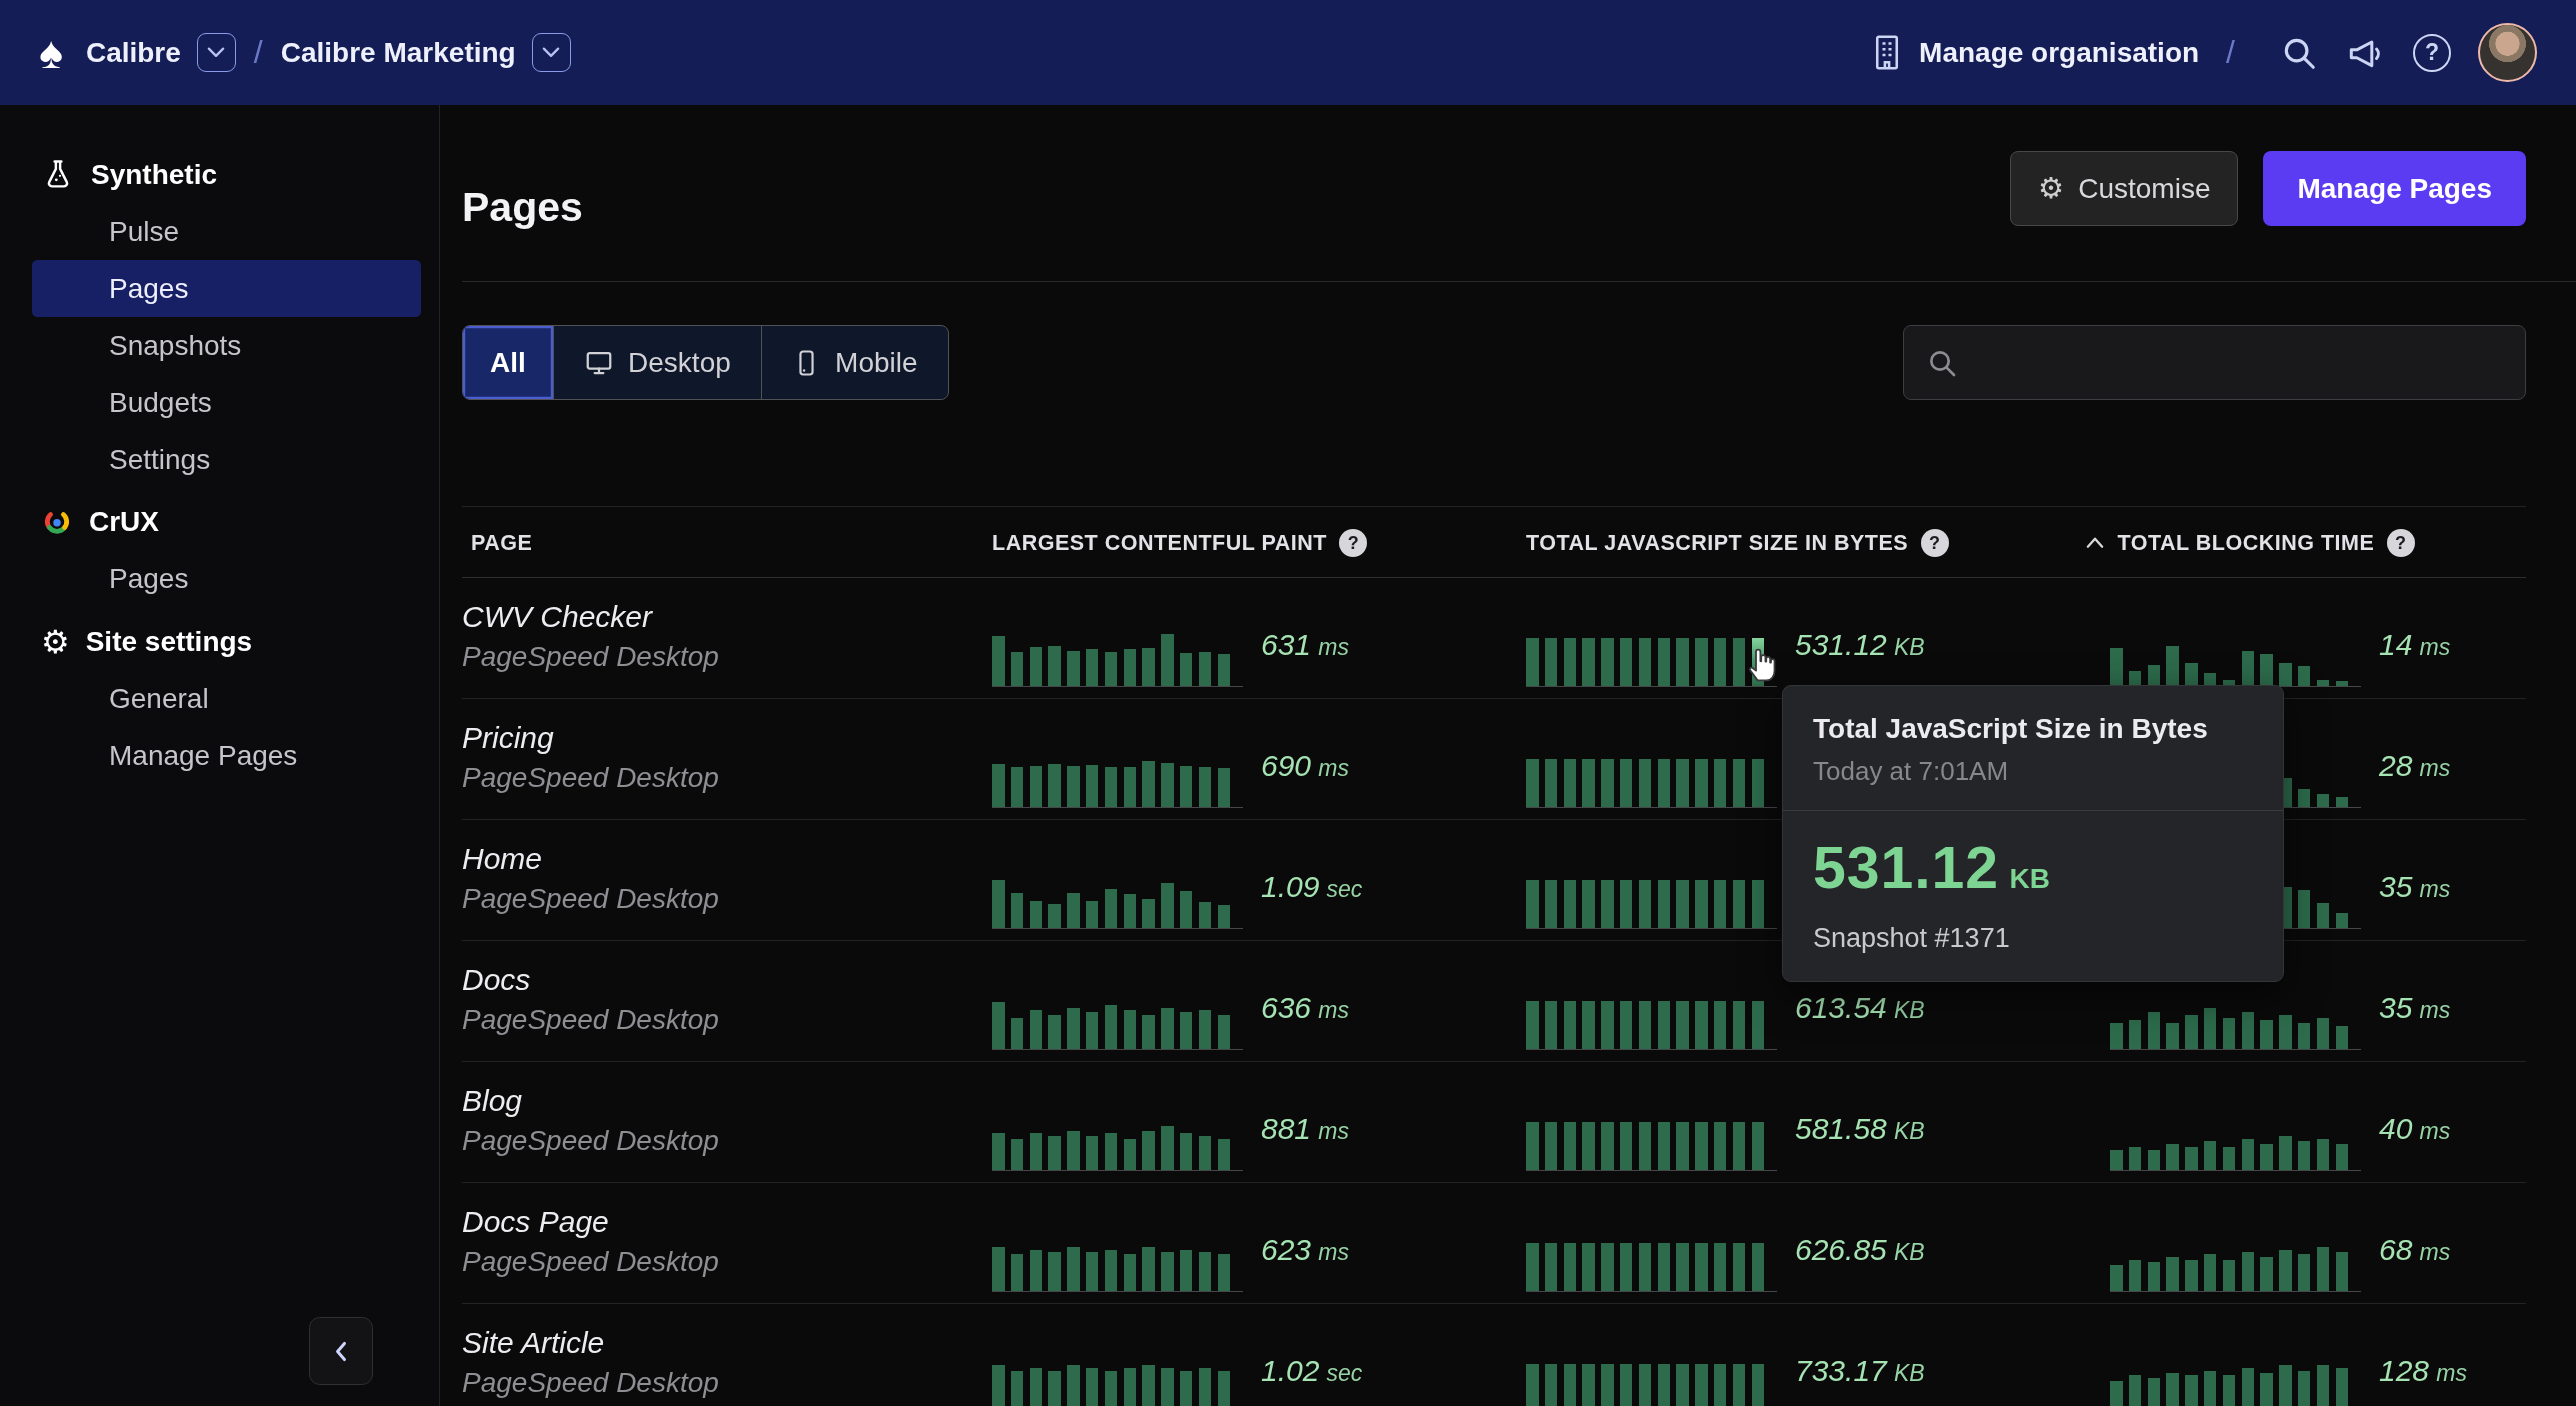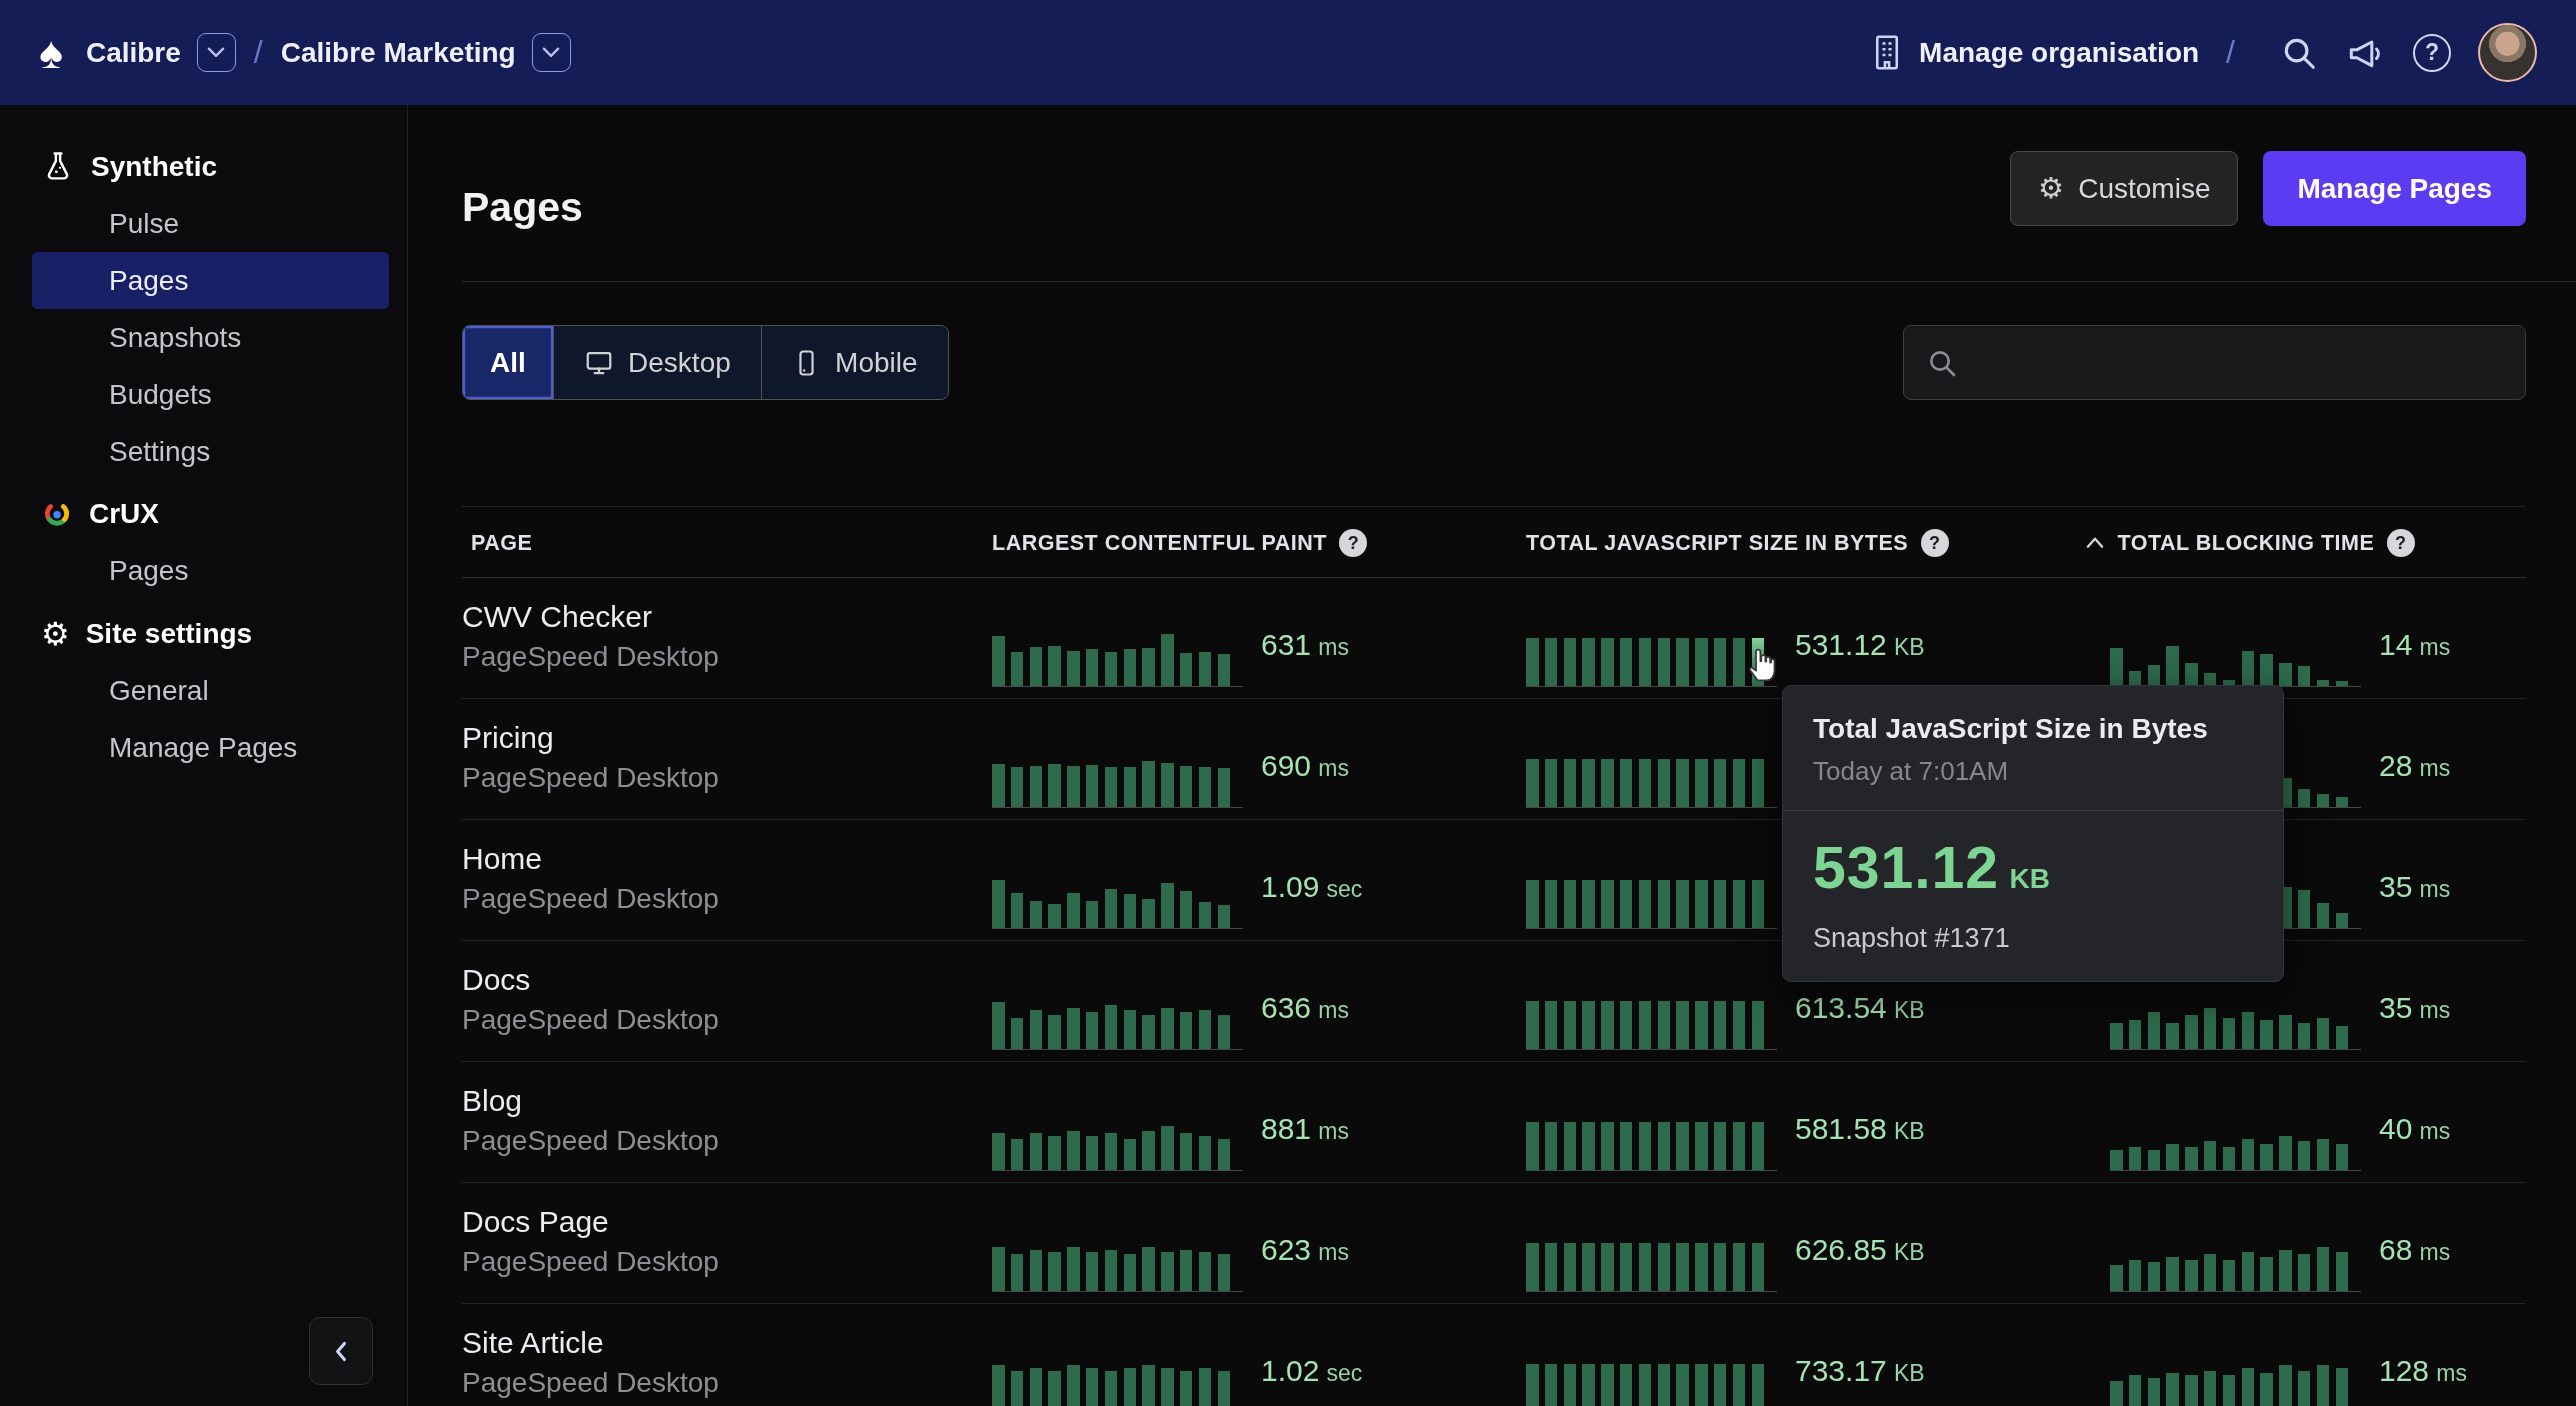--- a/index.html
+++ b/index.html
@@ -16,22 +16,22 @@
   .tb-slash { font-size:32px; color:#6b79c9; font-weight:300; margin-right:18px; }
   .tb-right { margin-left:auto; display:flex; align-items:center; gap:27px; }
   .tb-link { display:flex; align-items:center; gap:14.3px; cursor:pointer; }
   .tb-icon { display:flex; align-items:center; justify-content:center; cursor:pointer; }
   .help-ring { width:38px; height:38px; border:2.2px solid #ccd5f4; border-radius:50%;
                color:#ccd5f4; font-size:23px; font-weight:700; display:flex; align-items:center; justify-content:center; }
   .avatar { width:59px; height:59px; border-radius:50%; border:2.7px solid #edb9ab; overflow:hidden;
             background:radial-gradient(circle at 50% 34%, #c9a68d 0 26%, #8a7764 27% 40%, #35322f 41% 100%); cursor:pointer; }
 
   
-  .sidebar { position:absolute; left:0; top:105px; width:408px; bottom:0; background:#0b0b0d;
-             border-right:0.9px solid #232327; padding-top:28px; }
+  .sidebar { position:absolute; left:0; top:105px; width:440px; bottom:0; background:#0b0b0d;
+             border-right:0.9px solid #232327; padding-top:36px; }
   .sec-head { display:flex; align-items:center; gap:16px; padding-left:41px; height:57px; margin-top:5.4px; }
   .sec-label { font-size:28px; font-weight:700; color:#ffffff; }
   .side-item { height:57px; display:flex; align-items:center; padding-left:77px; font-size:28px;
                color:#c6c6ca; margin:0 18px 0 32px; border-radius:5.4px; cursor:pointer; }
   .side-item.active { background:#172065; color:#edeffc; }
   .gear-glyph { font-size:32px; color:#ffffff; line-height:1; }
   .collapse-btn { position:absolute; left:309px; top:1212px; width:64px; height:68px;
                   border:1.8px solid #303033; border-radius:10.7px; background:#131315;
                   display:flex; align-items:center; justify-content:center; cursor:pointer; }
 
@@ -63,21 +63,21 @@
   .thead { position:absolute; left:54px; right:50px; top:401px; height:72px;
            border-top:0.9px solid #242428; border-bottom:0.9px solid #2e2e31; }
   .th { position:absolute; top:0; height:72px; display:flex; align-items:center; gap:12.5px;
         font-size:21.5px; font-weight:700; letter-spacing:0.5px; color:#e3e3e7; }
   .th-page { left:9px; } .th-lcp { left:530px; } .th-js { left:1064px; } .th-tbt { left:1623px; }
   .help-dot { width:28px; height:28px; border-radius:50%; background:#d7d7db; color:#1c1c1e;
               font-size:18px; font-weight:700; display:flex; align-items:center; justify-content:center; cursor:pointer; }
 
   
   .rows { position:absolute; left:54px; right:50px; top:473px; }
-  .trow { position:relative; height:121px; border-bottom:0.9px solid #232326; }
+  .trow { position:relative; height:121px; border-bottom:0.9px solid #232326;font-style:italic; }
   .pname { position:absolute; left:0; top:21.5px; font-size:30px; color:#ededf1; cursor:pointer; }
   .pprofile { position:absolute; left:0; top:63px; font-size:28px; color:#8e8e93; }
   .metric { position:absolute; top:0; height:121px; width:502px; }
   .m-lcp { left:530px; } .m-js { left:1064px; } .m-tbt { left:1648px; }
   .spark { position:absolute; left:0; bottom:11.6px; width:251px; height:54px;
            display:flex; align-items:flex-end; gap:6.3px; border-bottom:1.8px solid #47474a; }
   .bar { width:12.5px; flex:none; background:#2d6b4c; }
   .bar.hl { background:linear-gradient(180deg,#86d49d 0%,#4b9a6d 45%,#2d6b4c 100%); }
   .val { position:absolute; left:269px; top:50px; display:flex; align-items:baseline; gap:7.2px; white-space:nowrap; }
   .val .num { font-size:30px; color:#a6e3b3; }

